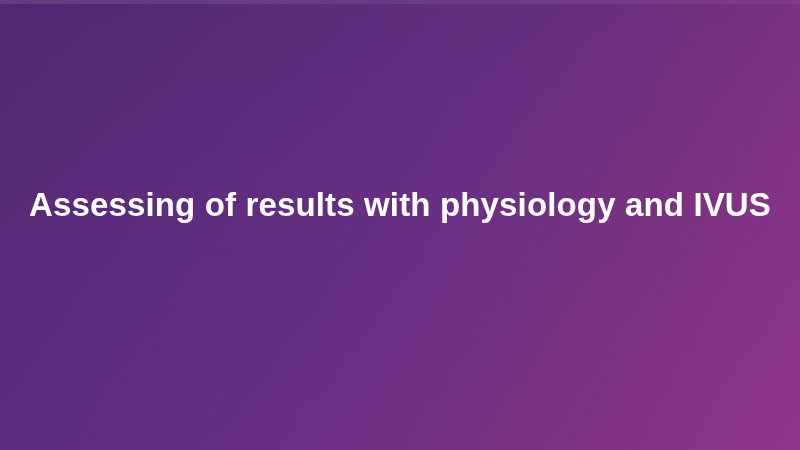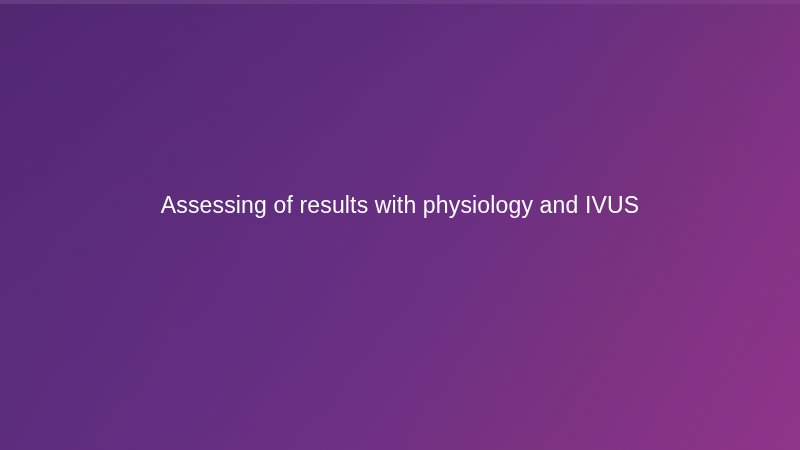--- a/index.html
+++ b/index.html
@@ -63,22 +63,22 @@
     width: 800px;
     height: 70px;
     display: flex;
     align-items: center;
     justify-content: center;
     z-index: 3;
   }
 
   .title-text {
     color: #FEFEFE;
-    font-size: 23px;
-    font-weight: 400;
+    font-size: 33px;
+    font-weight: 700;
     line-height: 42px;
     letter-spacing: 0.15px;
     white-space: nowrap;
     text-align: center;
   }
 </style>
 </head>
 <body>
 
 <div id="slide">

